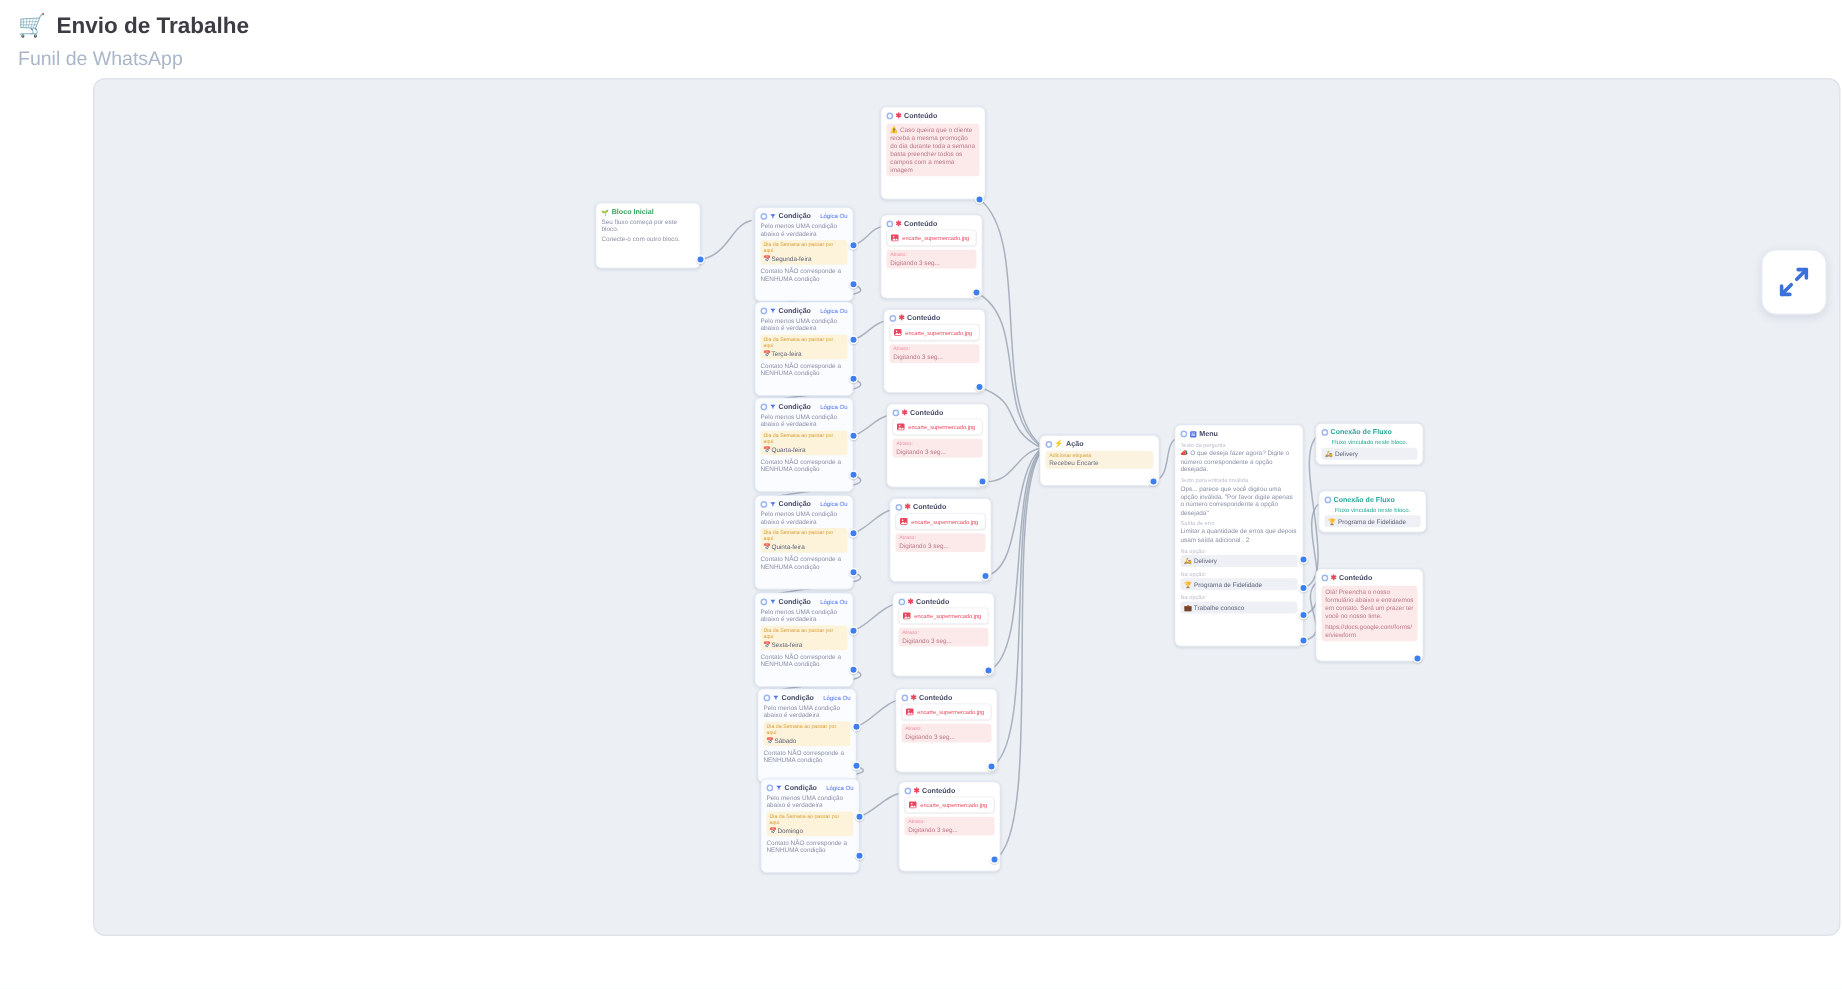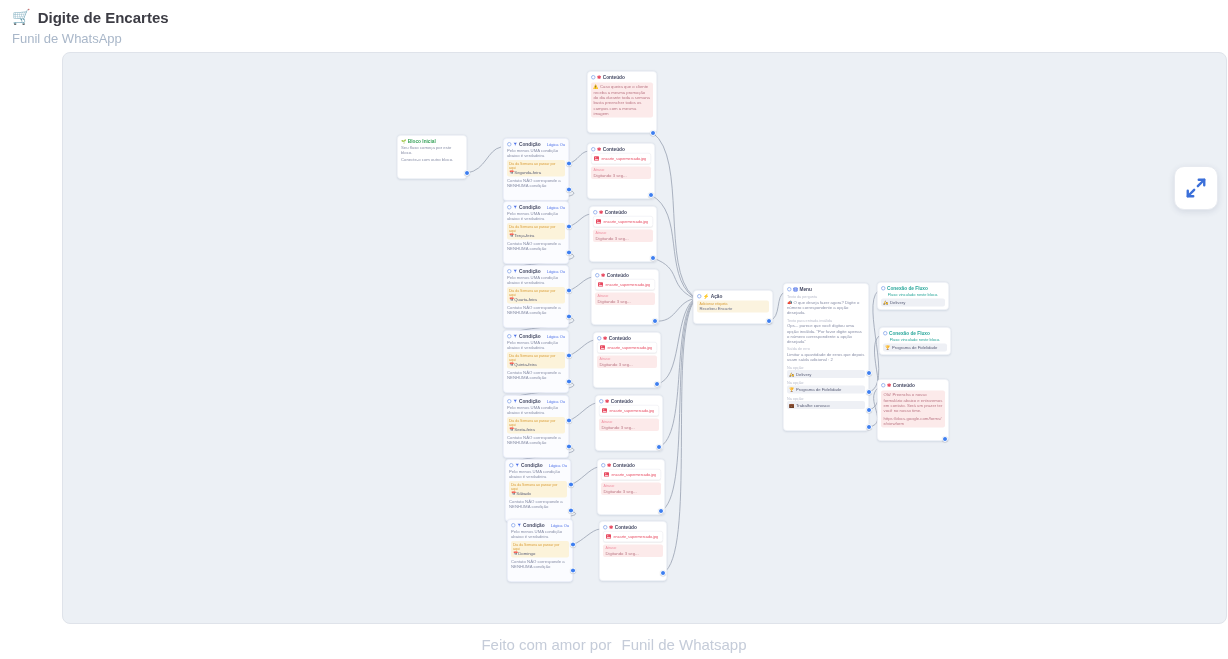--- a/index.html
+++ b/index.html
@@ -54,21 +54,21 @@
   .footer .brand{margin-left:10px;}
 </style>
 </head>
 <body>
 
 <div class="page">
 
   <div class="hdr">
     <div class="hdr-title">
       <span>🛒</span>
-      <span>Digite de Encartes</span>
+      <span>Envio de Trabalhe</span>
     </div>
     <div class="hdr-sub">Funil de WhatsApp</div>
   </div>
 
   <div class="canvas">
     <div class="canvas-inner">
 
       <svg class="edges" width="2326" height="1140">
         <path d="M808,240 C846,234 848,194 876,188"></path>
         <path d="M1012,273 C1058,294 926,288 884,306"></path>
@@ -473,17 +473,14 @@
 
   <div class="expand-btn">
     <svg width="22" height="22" viewBox="0 0 24 24" fill="none" stroke="#3b6fd9" stroke-width="2.6" stroke-linecap="round" stroke-linejoin="round">
       <path d="M15 3h6v6"></path>
         <path d="M9 21H3v-6"></path>
         <line x1="21" y1="3" x2="14" y2="10"></line>
         <line x1="3" y1="21" x2="10" y2="14"></line>
     </svg>
   </div>
 
-  <div class="footer">
-    <span>Feito com amor por</span><span class="brand">Funil de Whatsapp</span>
-  </div>
 
 </div>
 
 </body></html>

